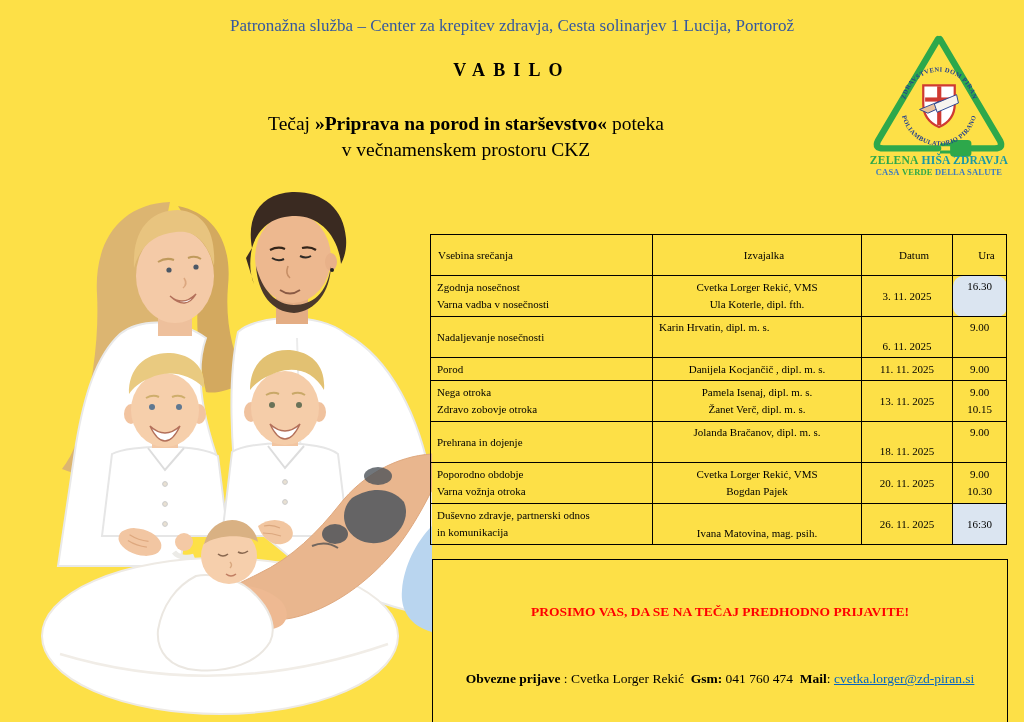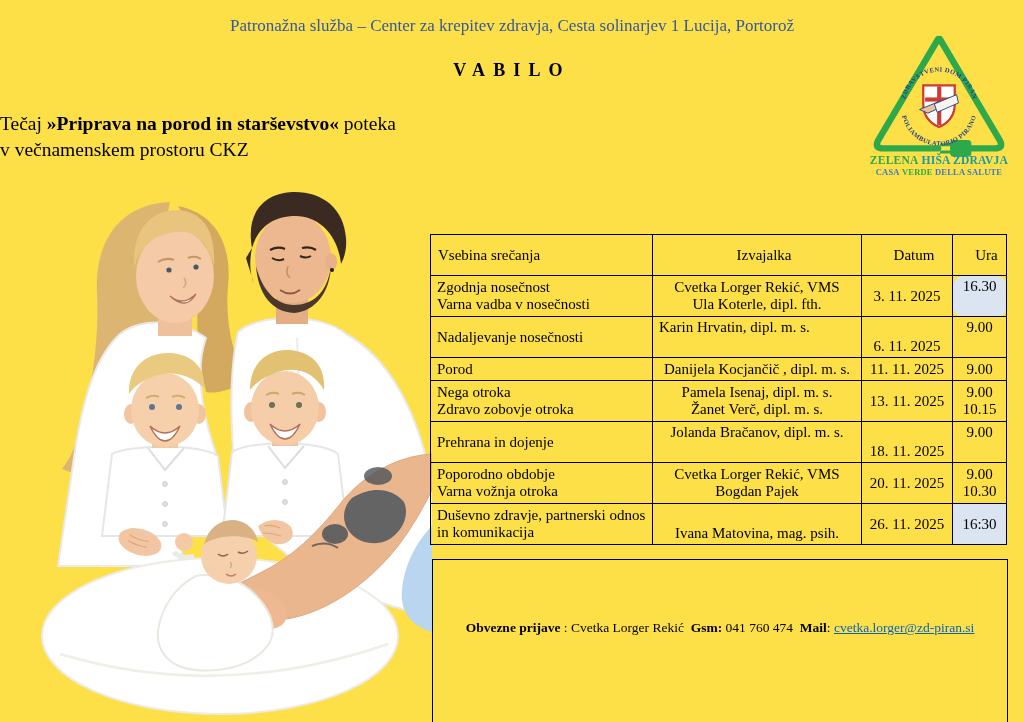--- a/index.html
+++ b/index.html
@@ -3,33 +3,33 @@
 <meta charset="utf-8">
 <style>
   html,body{margin:0;padding:0;background:#fff;}
   .page{position:relative;width:1024px;height:722px;background:#fde047;overflow:hidden;
         font-family:Liberation Serif, serif;color:#000;}
   
   .top-line{position:absolute;top:16px;left:0;width:1024px;text-align:center;
             font-size:17px;color:var(--c-blue,#35589f);}
   .vabilo{position:absolute;top:60px;left:0;width:1024px;text-align:center;
           font-size:18px;font-weight:bold;letter-spacing:.45em;}
-  .intro{position:absolute;top:111px;left:0;width:932px;
+  .intro{position:absolute;top:111px;left:0;width:932px;text-align:center;
          font-size:19.5px;line-height:26px;}
   .intro b{font-weight:bold;}
   
   .logo{position:absolute;left:854px;top:28px;width:170px;height:150px;}
   .ring{font-size:7px;font-weight:bold;letter-spacing:.45px;fill:var(--c-ringblue,#24408e);}
   .wm1{font-size:12.5px;font-weight:bold;letter-spacing:.2px;}
   .wm2{font-size:9.2px;font-weight:bold;letter-spacing:.2px;}
   
   .photo{position:absolute;left:0;top:186px;width:432px;height:530px;}
   
   .schedule{position:absolute;left:430px;top:234px;border-collapse:collapse;
-            font-size:15px;line-height:17px;}
+            font-size:11px;line-height:17px;}
   .schedule th,.schedule td{border:1px solid #000;padding:2px 6px;font-weight:normal;}
   .schedule th{height:22px;text-align:center;padding-left:20px;}
   .schedule th.h-topic{text-align:left;padding-left:7px;}
   .schedule tr{height:41px;}
   .schedule tr.compact{height:23px;}
   .c-topic{text-align:left;vertical-align:middle;margin-left:30px;}
   .c-perf{text-align:center;vertical-align:middle;}
   .c-date{text-align:center;vertical-align:middle;white-space:nowrap;}
   .c-time{text-align:center;vertical-align:middle;}
   .c-time.hl{background:var(--c-hl,#dbe5f1);}
@@ -299,19 +299,20 @@
           </td>
           <td class="c-date">26. 11. 2025</td>
           <td class="c-time hl">
             <div>16:30</div>
           </td>
         </tr>
       </tbody>
   </table>
 
   <div class="notice">
+    <div class="red">PROSIMO VAS, DA SE NA TEČAJ PREDHODNO PRIJAVITE!</div>
     <div class="n-gap1"><b>Obvezne prijave</b><span> : </span><span>Cvetka Lorger Rekić</span><span>  </span><b>Gsm:</b><span> 041 760 474</span><span>  </span><b>Mail</b><span>: </span><a class="link">cvetka.lorger@zd-piran.si</a></div>
     
     
     
   </div>
 
 </div>
 
 </body></html>

